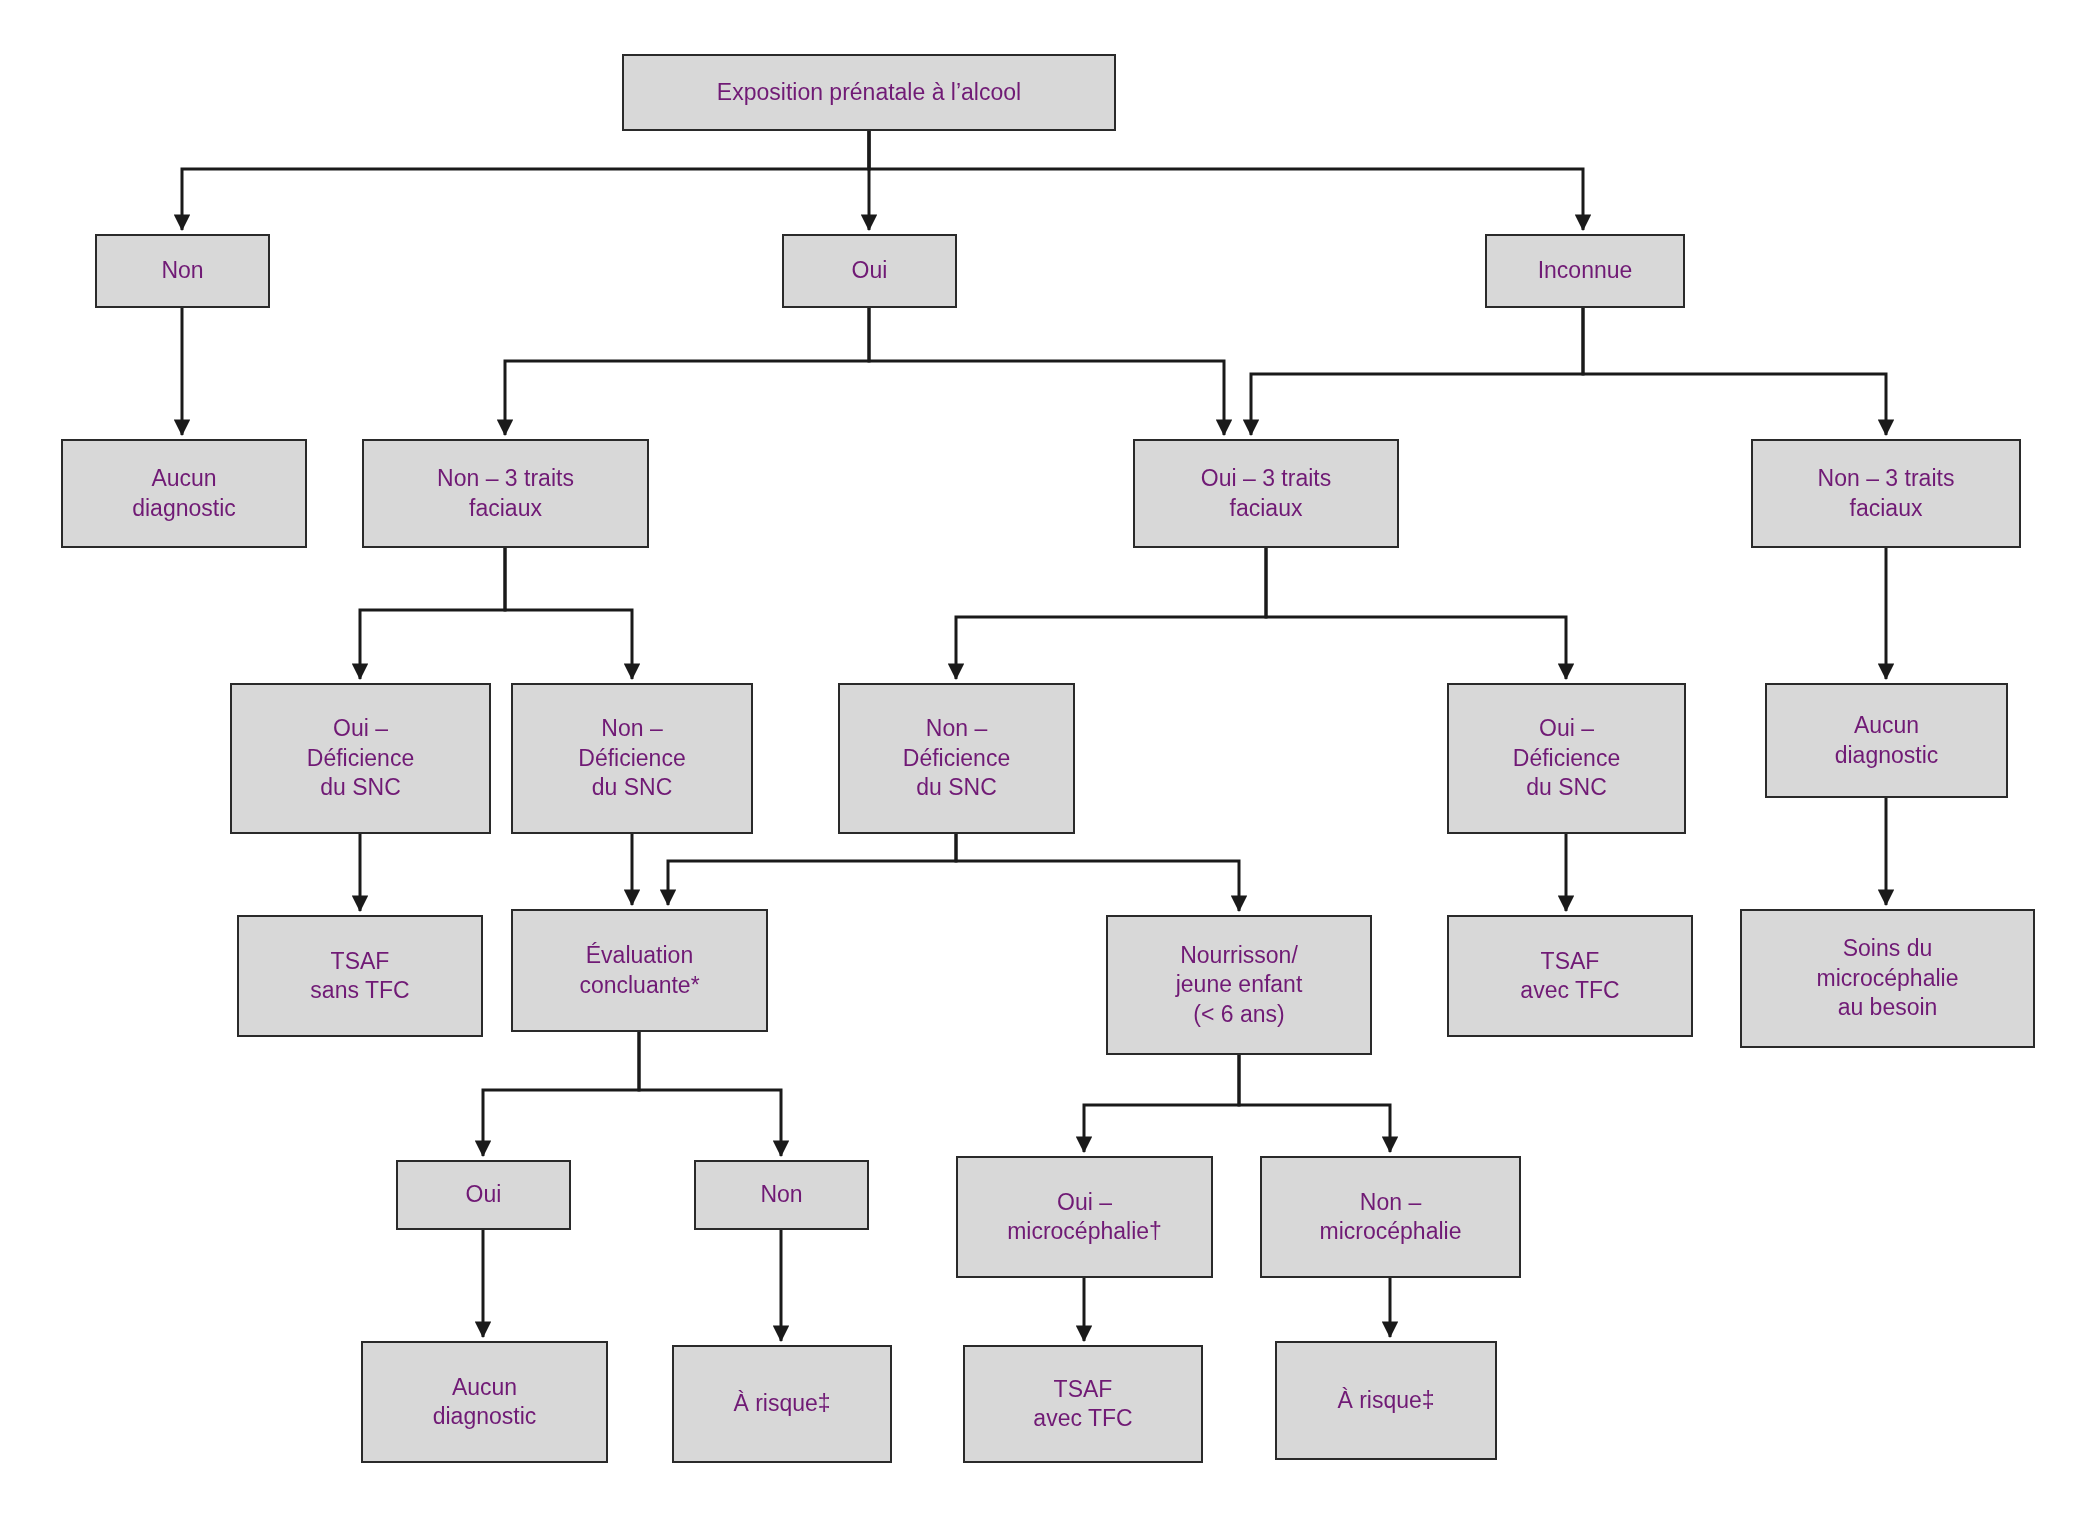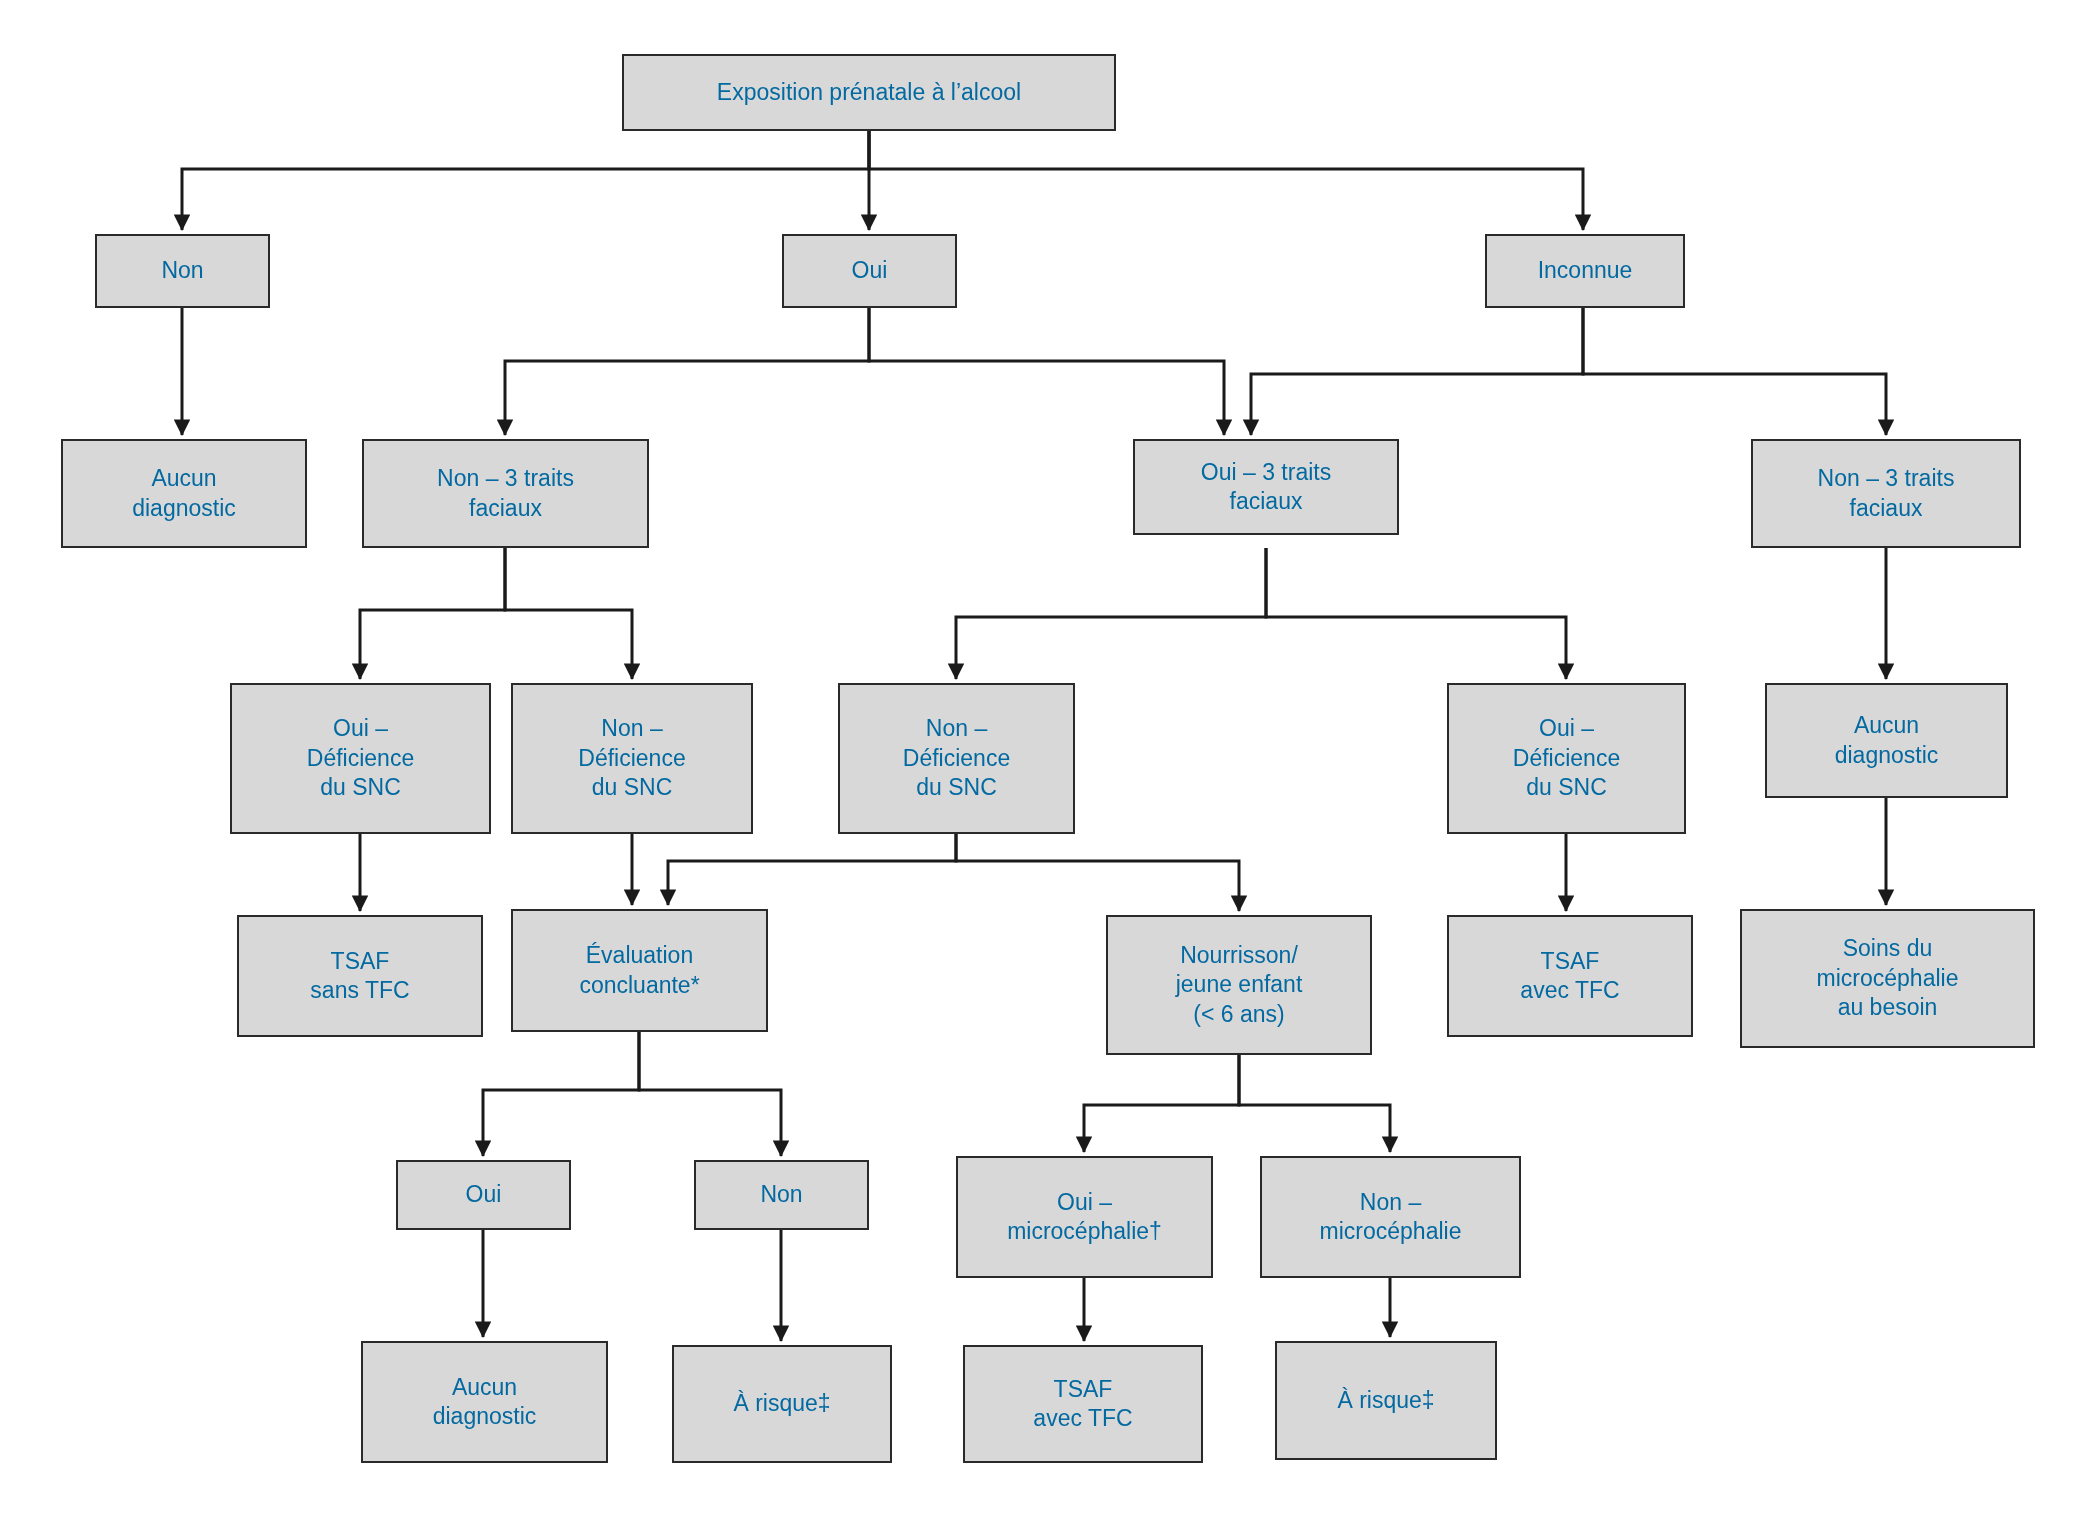--- a/index.html
+++ b/index.html
@@ -31,21 +31,21 @@
     box-sizing: border-box;
     background: #d8d8d8;
     border: 2px solid #2a2a2a;
     display: flex;
     align-items: center;
     justify-content: center;
     text-align: center;
     white-space: pre-line;
     font-size: 23px;
     line-height: 1.28;
-    color: #0369a1;
+    color: #701a75;
   }
 </style>
 </head>
 <body>
 
 <div class="canvas">
 
   <svg class="connectors" viewBox="0 0 2090 1530" xmlns="http://www.w3.org/2000/svg">
     <defs>
       <marker id="arrow" viewBox="0 0 9 9" refX="8.5" refY="4.5" markerWidth="5.5" markerHeight="5.5" orient="auto">
@@ -91,21 +91,21 @@
   <div class="node" style="left:622px;  top:54px;   width:494px; height:77px;">Exposition prénatale à l’alcool</div>
 
   <div class="node" style="left:95px;   top:234px;  width:175px; height:74px;">Non</div>
   <div class="node" style="left:782px;  top:234px;  width:175px; height:74px;">Oui</div>
   <div class="node" style="left:1485px; top:234px;  width:200px; height:74px;">Inconnue</div>
 
   <div class="node" style="left:61px;   top:439px;  width:246px; height:109px;">Aucun
 diagnostic</div>
   <div class="node" style="left:362px;  top:439px;  width:287px; height:109px;">Non – 3 traits
 faciaux</div>
-  <div class="node" style="left:1133px; top:439px;  width:266px; height:96px;">Oui – 3 traits
+  <div class="node" style="left:1133px; top:439px;  width:266px; height:109px;">Oui – 3 traits
 faciaux</div>
   <div class="node" style="left:1751px; top:439px;  width:270px; height:109px;">Non – 3 traits
 faciaux</div>
 
   <div class="node" style="left:230px;  top:683px;  width:261px; height:151px;">Oui –
 Déficience
 du SNC</div>
   <div class="node" style="left:511px;  top:683px;  width:242px; height:151px;">Non –
 Déficience
 du SNC</div>

